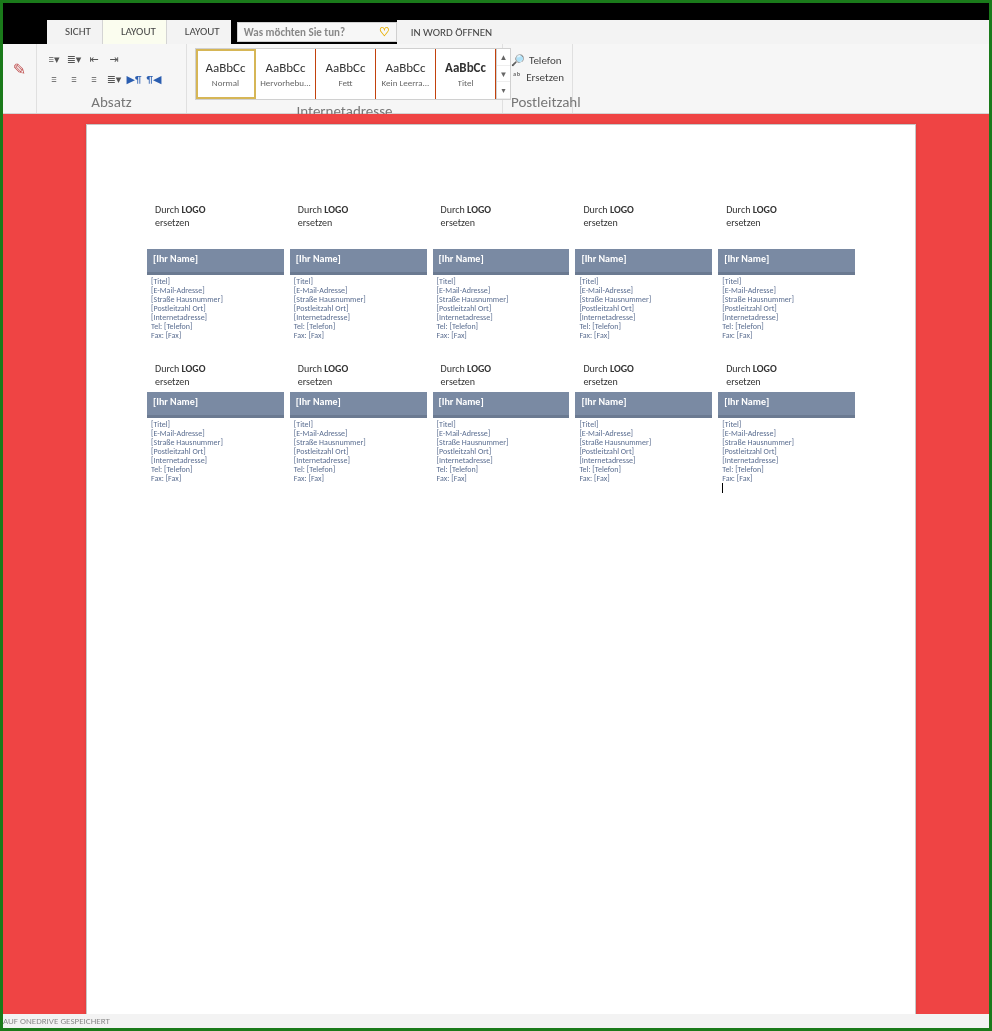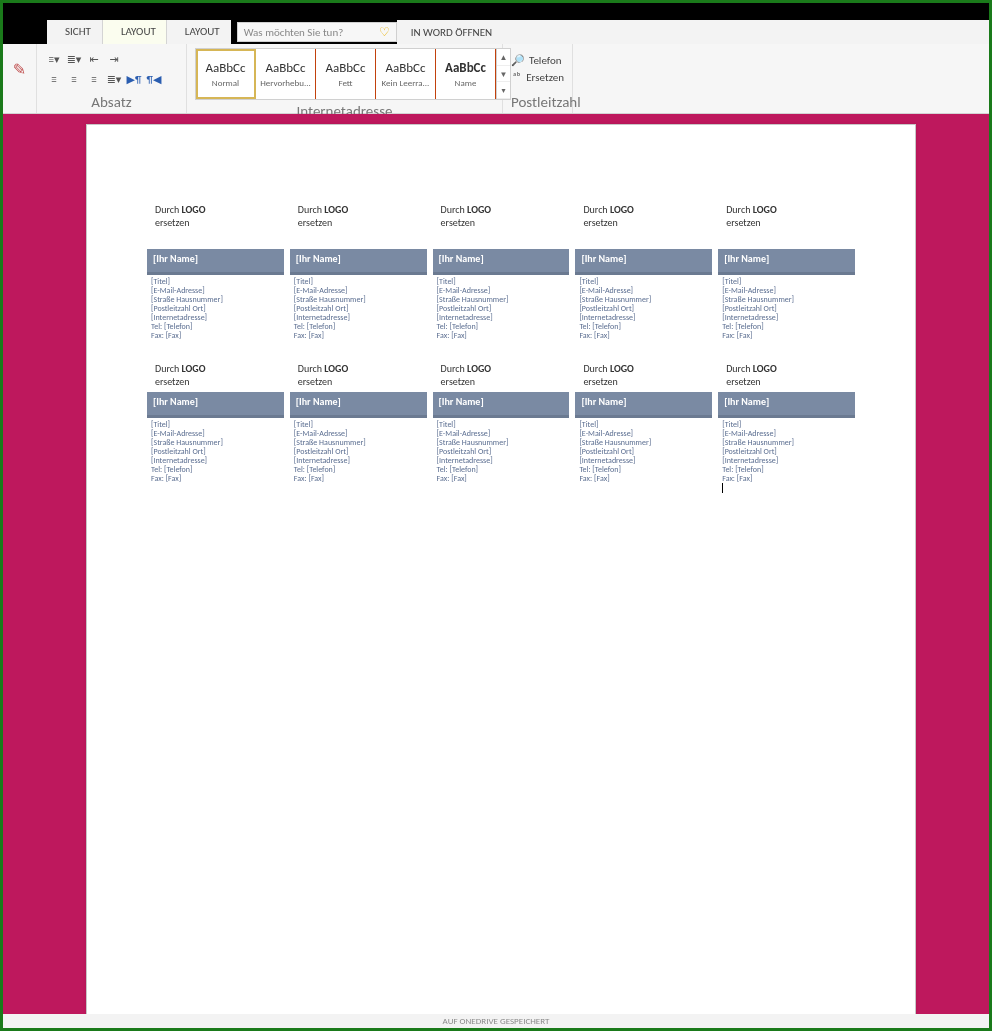--- a/index.html
+++ b/index.html
@@ -7,21 +7,21 @@
   .app { width: 100%; height: 100%; display: flex; flex-direction: column; background: #fff; }
 
   
   .title-strip { height: 17px; background: #000; }
 
   
   .tabs-row { display: flex; align-items: stretch; height: 24px; background: #000; font-size: 11px; }
   .tab-dark { width: 44px; background: #000; }
   .tab { padding: 5px 10px 0 18px; color: #444; cursor: pointer; background: #f3f3f3; border-right: 1px solid #f3f3f3; }
   .tab.active { background: #fbfdef; color: #444; border-left: 1px solid #d4d4d4; border-right: 1px solid #d4d4d4; }
-  .tellme { margin-left: 6px; display: flex; align-items: center; background: #f7f7f7; border: 1px solid #d0d0d0; padding: 0 6px; height: 20px; margin-top: 2px; width: 160px; color: #888; font-size: 11px; position: relative; }
+  .tellme { margin-left: 6px; display: flex; align-items: center; background: #f7f7f7; border: 1px solid #d0d0d0; padding: 0 6px; height: 20px; margin-top: 2px; width: 160px; color: #888; font-size: 11px; position: relative; font-weight: bold; }
   .tellme .bulb { position: absolute; right: 6px; top: 2px; color: #e8b000; font-size: 12px; }
   .tabs-right { flex: 1; background: #f3f3f3; display: flex; align-items: center; padding-left: 14px; color: #444; font-size: 11px; }
 
   
   .ribbon { display: flex; background: #f6f6f6; border-bottom: 1px solid #d4d4d4; height: 70px; }
   .group { border-right: 1px solid #e0e0e0; padding: 4px 8px 2px 8px; display: flex; flex-direction: column; justify-content: space-between; }
   .group-label { text-align: center; font-size: 15px; color: #777; padding-top: 2px; }
   .group-body { display: flex; align-items: center; gap: 4px; flex: 1; }
   .tiny-btn { width: 18px; height: 18px; display: inline-flex; align-items: center; justify-content: center; color: #555; font-size: 11px; cursor: pointer; }
   .rowset { display: flex; flex-direction: column; gap: 2px; }
@@ -35,34 +35,34 @@
   .style-sample.bold { font-weight: bold; }
   .style-name { font-size: 9px; color: #666; margin-top: 2px; white-space: nowrap; overflow: hidden; text-overflow: ellipsis; max-width: 56px; }
   .style-arrows { width: 14px; display: flex; flex-direction: column; border-left: 1px solid #d0d0d0; }
   .style-arrows span { flex:1; font-size:8px; color:#666; display:flex; align-items:center; justify-content:center; border-bottom:1px solid #eee; cursor:pointer; }
 
   .edit-col { display: flex; flex-direction: column; gap: 4px; font-size: 11px; color: #444; padding-top: 6px; }
   .edit-row { display: flex; align-items: center; gap: 4px; cursor: pointer; }
   .edit-row .ic { width: 14px; text-align: center; color: #555; }
 
   
-  .doc-area { flex: 1; background: #be185d; overflow: hidden; position: relative; padding-left: 40px; }
+  .doc-area { flex: 1; background: #ef4444; overflow: hidden; position: relative; padding-left: 40px; }
   .page { position: absolute; left: 83px; top: 10px; width: 830px; height: 930px; background: #fff; border: 1px solid #c7c7c7; box-shadow: 0 0 3px rgba(0,0,0,0.1); padding: 78px 60px 20px 60px; }
   .cards { display: grid; grid-template-columns: repeat(5, 1fr); column-gap: 6px; row-gap: 22px; }
   .card { font-family: Calibri, Arial, sans-serif; }
   .logo-line { font-size: 10px; color: #333; margin-bottom: 4px; padding-left: 8px; }
   .logo-line b { font-weight: bold; }
   .name-bar { background: #7a8aa3; color: #fff; font-size: 10px; font-weight: bold; padding: 4px 6px 2px 6px; line-height: 11px; min-height: 26px; border-bottom: 3px solid #6b7a91; }
   .details { font-size: 8px; line-height: 9px; color: #5a6d90; padding: 2px 2px 0 4px; }
   .details div { white-space: nowrap; }
   .card.row0 .name-bar { margin-top: 20px; }
   .cursor-mark { height:10px; border-right:1px solid #000; width:1px; margin-left:4px; }
 
   
-  .status { position: absolute; bottom: 0; left: 0; right: 0; height: 14px; background: #f3f3f3; font-size: 9px; color: #8a8a8a; text-align: center; padding-top: 1px; }
+  .status { position: absolute; bottom: 0; left: 0; right: 0; height: 14px; background: #f3f3f3; font-size: 9px; color: #8a8a8a; padding-top: 1px; }
 </style>
 </head>
 <body>
 
 <div class="app">
   <div class="title-strip"></div>
 
   <div class="tabs-row">
     <div class="tab-dark"></div>
     <div class="tab">SICHT</div>
@@ -122,21 +122,21 @@
           <div class="style-item">
             <span class="style-sample">AaBbCc</span>
             <span class="style-name">Fett</span>
           </div>
           <div class="style-item">
             <span class="style-sample">AaBbCc</span>
             <span class="style-name">Kein Leerra...</span>
           </div>
           <div class="style-item">
             <span class="style-sample bold">AaBbCc</span>
-            <span class="style-name">Name</span>
+            <span class="style-name">Titel</span>
           </div>
           <div class="style-arrows">
             <span>▲</span>
             <span>▼</span>
             <span>▾</span>
           </div>
         </div>
       </div>
       <div class="group-label">Internetadresse</div>
     </div>

